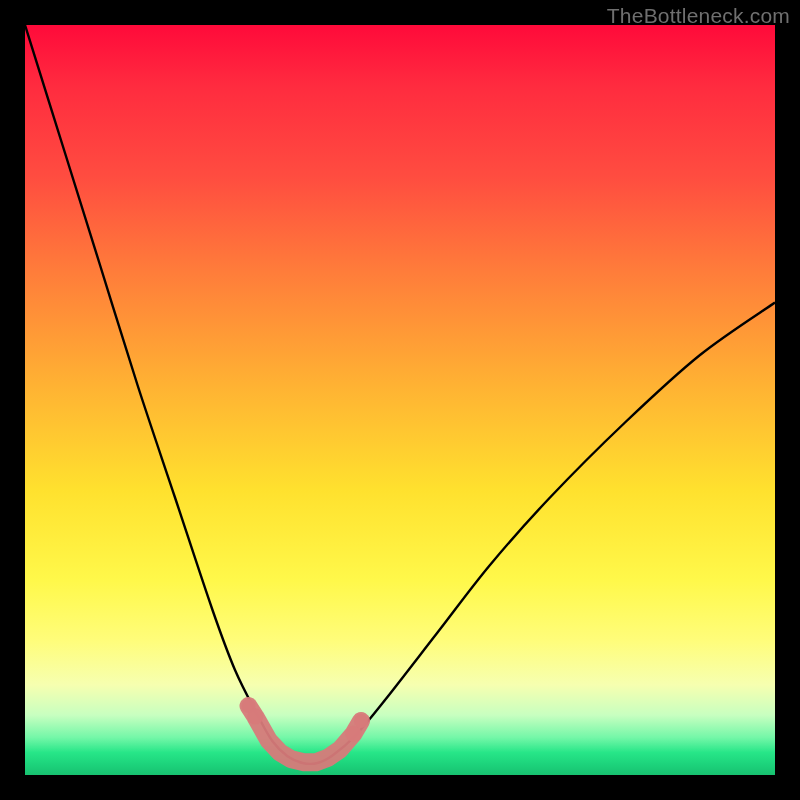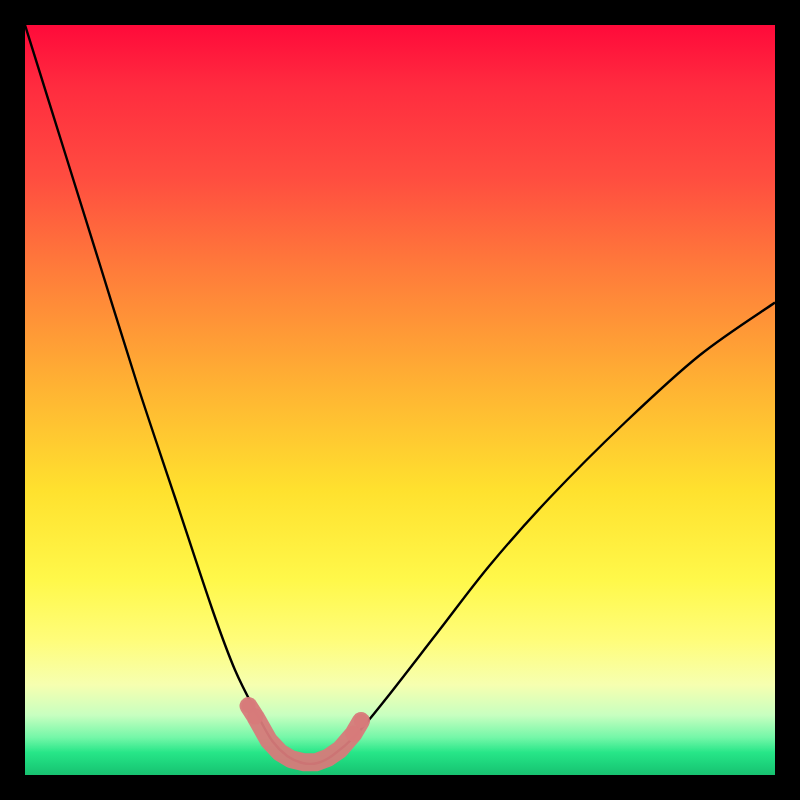--- a/index.html
+++ b/index.html
@@ -71,13 +71,14 @@
         </g>
       <g>
           <path d="M 223.5,681 L 230.25,691.5 L 243.75,715.5 L 255.00000000000003,727.5 L 266.25,734.25 L 279.00000000000006,737.25 L 290.99999999999994,737.25 L 303,732.75 L 315,724.5 L 328.49999999999994,708.75 L 335.99999999999994,696" fill="none" stroke="#d77a7a" stroke-width="18" stroke-linecap="round" stroke-linejoin="round" opacity="0.95"></path>
           <circle cx="223.5" cy="681" r="7" fill="#d77a7a" opacity="0.95"></circle>
           <circle cx="230.25" cy="691.5" r="8" fill="#d77a7a" opacity="0.95"></circle>
           <circle cx="328.49999999999994" cy="708.75" r="8" fill="#d77a7a" opacity="0.95"></circle>
           <circle cx="335.99999999999994" cy="696" r="7" fill="#d77a7a" opacity="0.95"></circle>
         </g>
     </svg>
   </div>
+  <div class="watermark">TheBottleneck.com</div>
 </div>
 
 </body></html>

